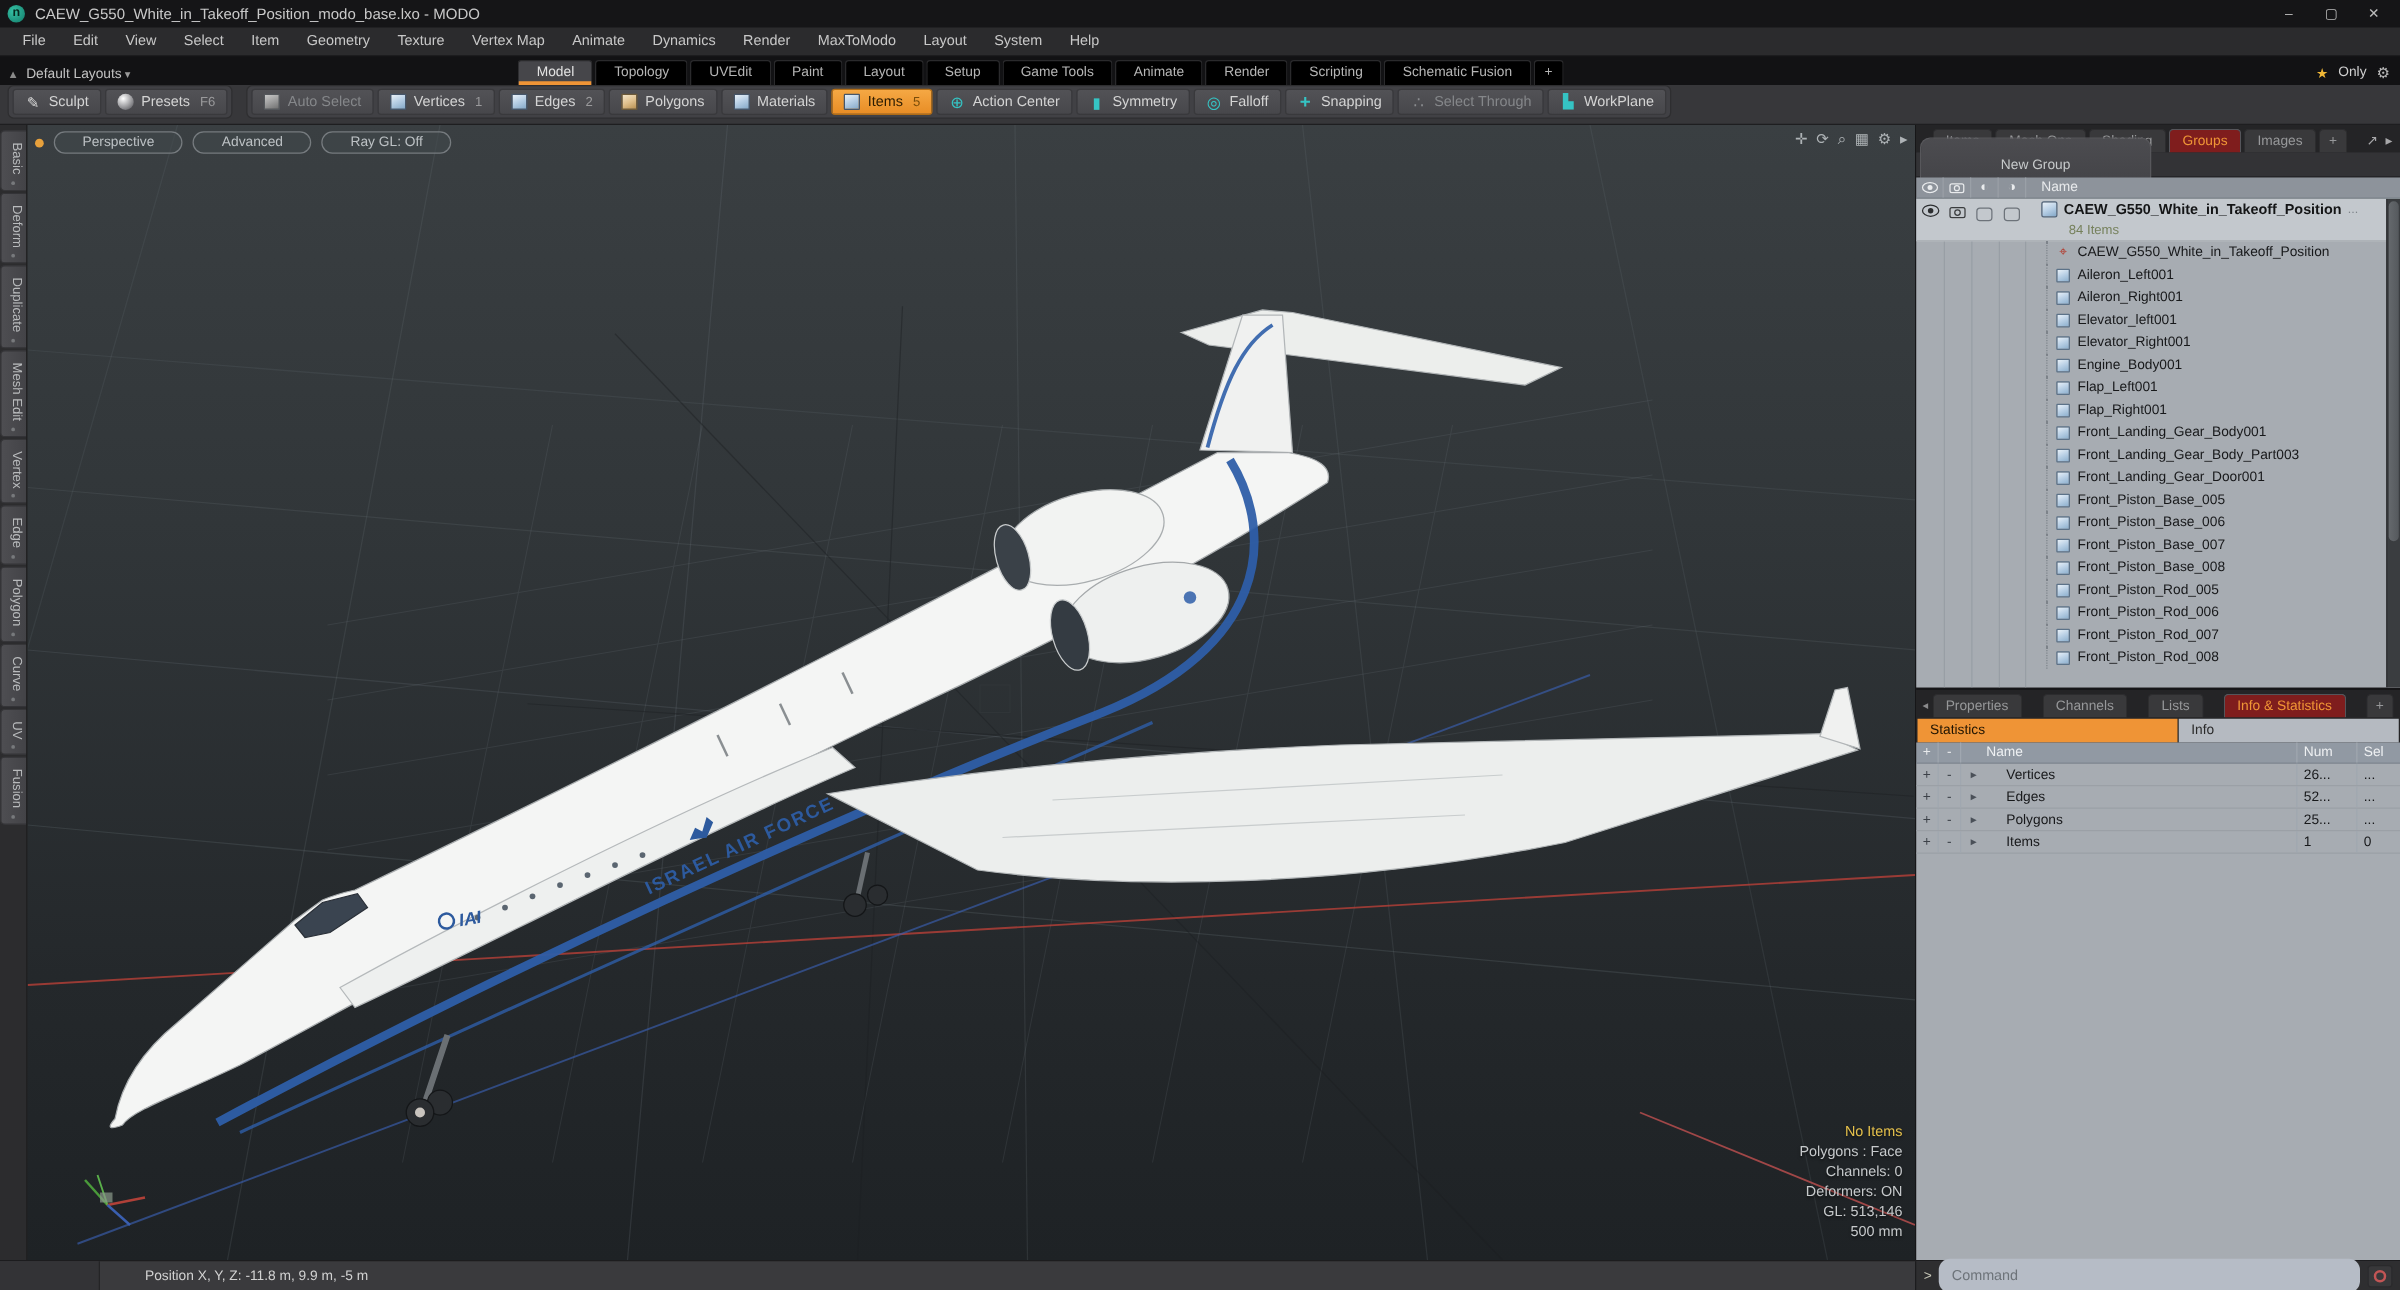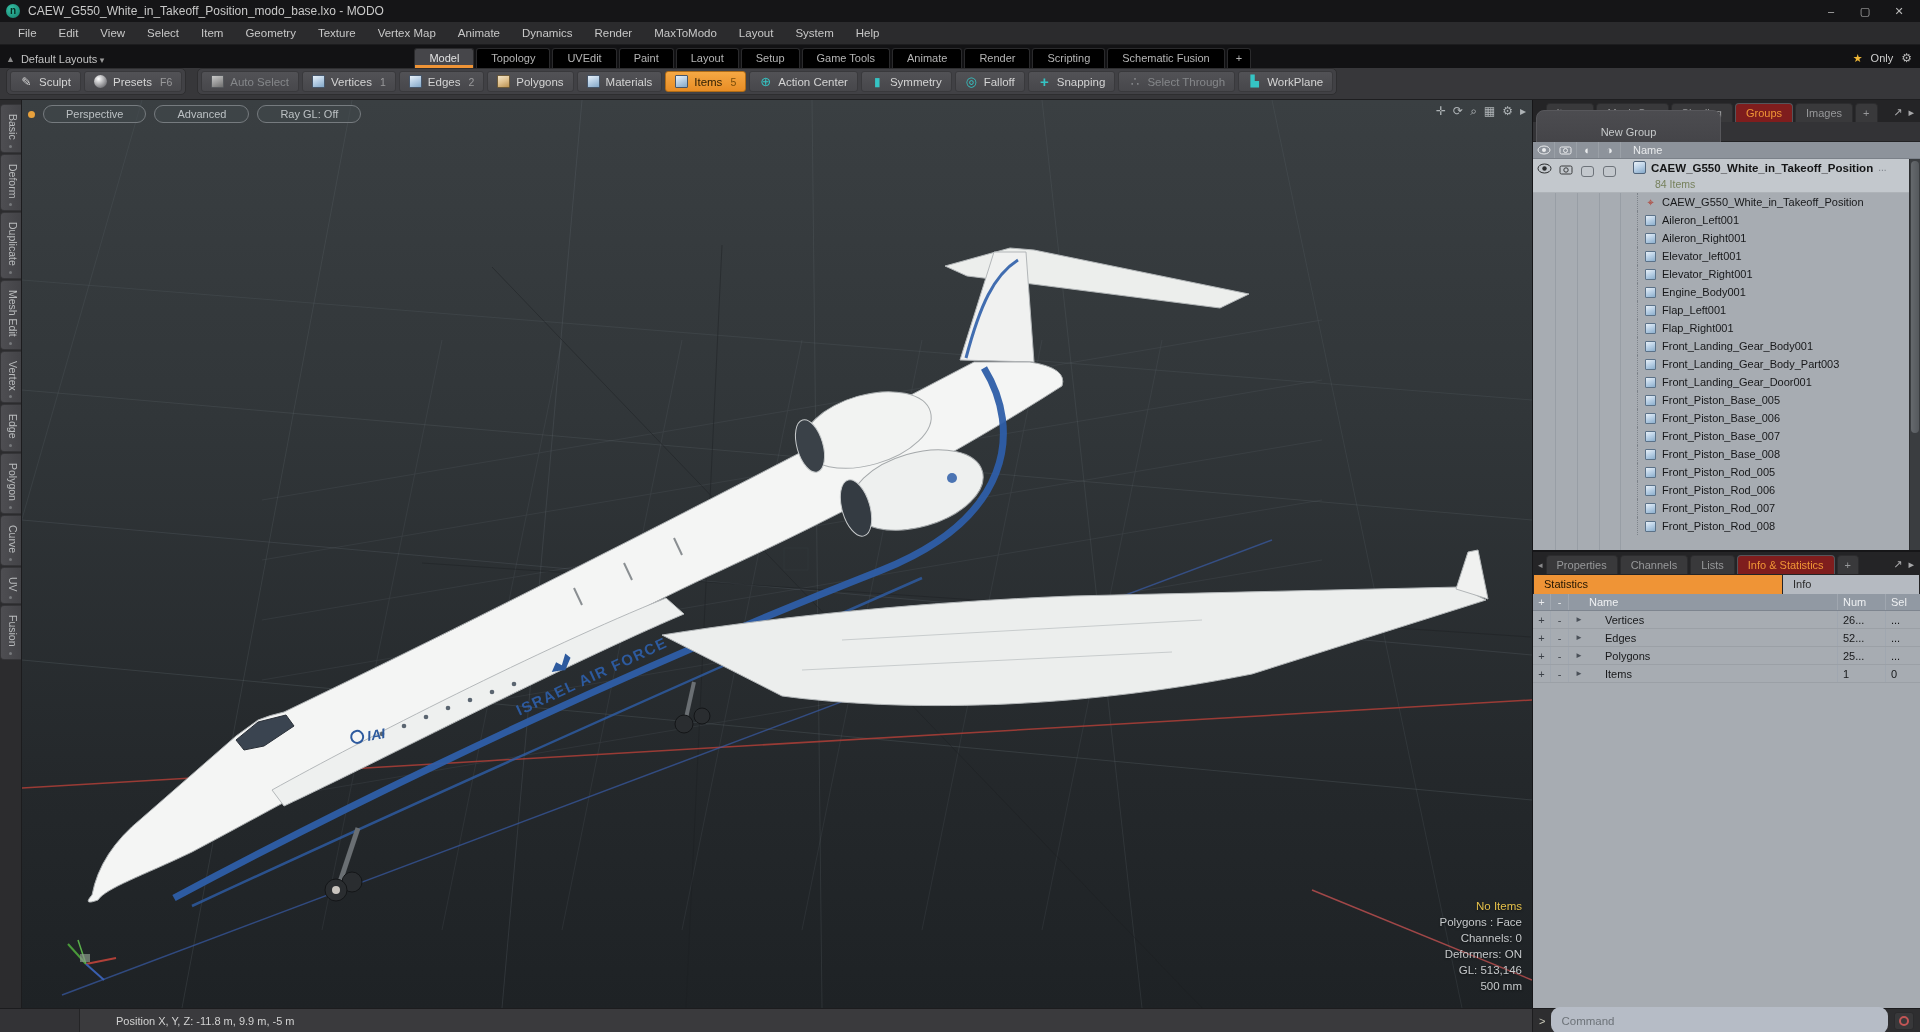--- a/index.html
+++ b/index.html
@@ -117,21 +117,21 @@
   .icon-mesh { background:linear-gradient(155deg,#e9f1f8 0%,#bcd2e7 45%,#8cafcd 100%); border:1px solid #5c7288; border-radius:1px; }
   .icon-locator { background:none; border:none; color:#b23b2e; font-size:11px; line-height:11px; text-align:center; }
   .icon-locator::before { content:"⌖"; }
   .tree-label { color:#17181a; font-size:11px; white-space:nowrap; }
   .v-scrollbar { position:absolute; top:0; bottom:0; right:0; width:11px; background:#3a3d40; border-left:1px solid #2c2e31; }
   .v-thumb { position:absolute; top:2px; left:1px; right:1px; height:272px; background:linear-gradient(90deg,#65696d,#55595d); border-radius:4px; }
 
   
   .subtabs { height:20px; background:#242426; display:flex; gap:1px; padding:1px 1px 0; }
   .subtab { font-size:11px; padding:3px 10px 0; color:#2a2a2a; }
-  .subtab.selected { background:#ef9436; color:#1f1402; width:248px; }
+  .subtab.selected { background:#ef9436; color:#1f1402; width:208px; }
   .subtab.plain { background:#b5bac1; flex:1; }
   .stats-colheader { height:17px; background:#9199a3; display:flex; align-items:center; color:#eef0f2; font-size:11px; border-bottom:1px solid #7e858f; }
   .s-cell { height:100%; display:flex; align-items:center; justify-content:center; border-right:1px solid #a0a7b0; }
   .s-plus,.s-minus { width:18px; flex:0 0 auto; color:#3c4148; }
   .stats-colheader .s-plus,.stats-colheader .s-minus { color:#e8eaec; }
   .s-arrow { width:20px; flex:0 0 auto; border-right:none; color:#4a5058; font-size:8px; }
   .s-name { flex:1; justify-content:flex-start; padding-left:16px; border-right:1px solid #a0a7b0; }
   .stats-colheader .s-name { padding-left:20px; justify-content:flex-start; }
   .s-num { width:48px; flex:0 0 auto; justify-content:flex-start; padding-left:5px; }
   .s-sel { width:34px; flex:0 0 auto; border-right:none; justify-content:flex-start; padding-left:5px; }
@@ -642,21 +642,21 @@
 
           <div class="v-scrollbar">
               <div class="v-thumb"></div>
             </div>
         </div>
       </div>
 
       <div class="rp-bottom">
         <div class="rp-tabrow">
           <span class="rp-back">◂</span>
-          <span style="display:flex;gap:2px;align-items:flex-end;">
+          <span style="display:flex;gap:16px;align-items:flex-end;">
             <div class="rp-tab">Properties</div>
               <div class="rp-tab">Channels</div>
               <div class="rp-tab">Lists</div>
               <div class="rp-tab selected">Info &amp; Statistics</div>
               <div class="rp-tab add">+</div>
           </span>
           <span class="rp-spacer"></span>
           <span class="rp-ico">↗</span>
           <span class="rp-ico">▸</span>
         </div>

